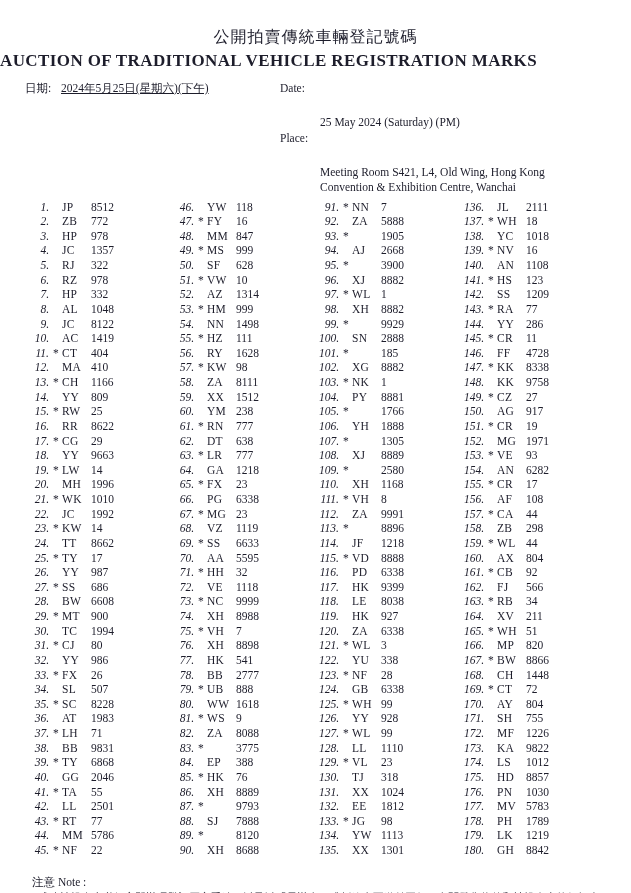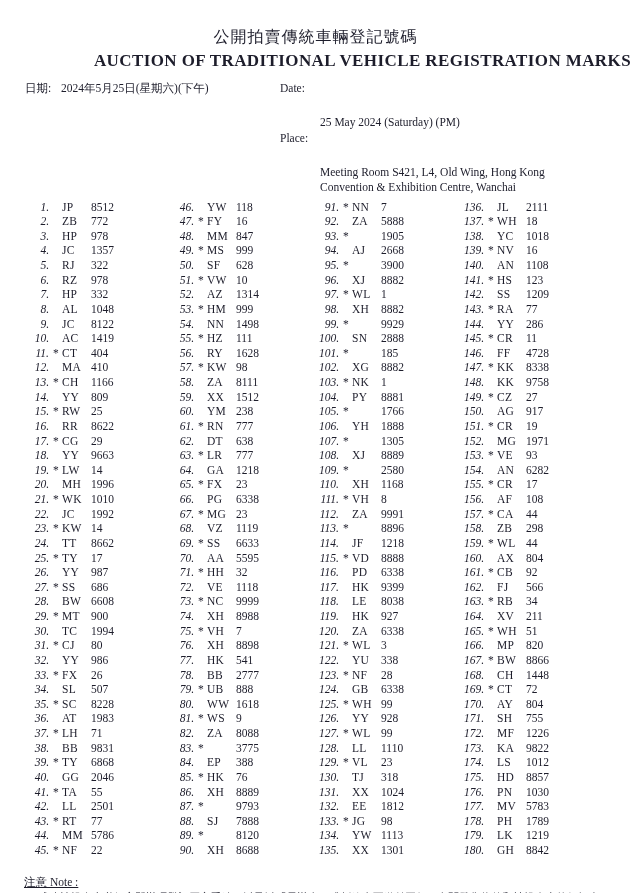--- a/index.html
+++ b/index.html
@@ -2,41 +2,41 @@
 <html><head>
 <meta charset="utf-8">
 <style>
   html,body{margin:0;padding:0;background:#fff;}
   .page{
     position:relative;width:631px;height:893px;background:#ffffff;
     font-family:"Liberation Serif","DejaVu Serif",serif;
     color:#1d1d2b;overflow:hidden;
   }
   .title-zh{padding-top:27px;text-align:center;font-size:16px;letter-spacing:1px;}
-  .title-en{margin-top:3px;text-align:right;font-size:17px;font-weight:bold;letter-spacing:.4px;}
+  .title-en{margin-top:3px;text-align:left;font-size:17px;font-weight:bold;letter-spacing:.4px;}
   .info{display:flex;margin:10px 0 0 25px;font-size:11.5px;line-height:15.5px;}
   .info-left{width:255px;}
   .info-right{width:330px;}
   .zh-row{display:flex;}
   .zh-lbl{width:36px;flex:none;}
-  .zh-val{flex:1;}
+  .zh-val{flex:1;text-decoration:underline;}
   .en-row{display:flex;}
   .en-lbl{width:40px;flex:none;}
   .en-val{flex:1;margin-top:34px;}
   .time-block{margin-top:11px;}
   .list{display:flex;margin:5px 0 0 25px;}
   .col{width:145px;flex:none;}
   .row{display:flex;height:14.64px;font-size:11.5px;align-items:baseline;}
   .no{width:24px;flex:none;text-align:right;font-style:italic;}
   .star{width:9px;flex:none;margin-left:4px;text-align:left;}
   .pfx{width:29px;flex:none;letter-spacing:.3px;}
   .dig{flex:1;}
   .nt-line{margin:13px 0 0 25px;font-size:11.5px;}
   .nt-en{margin-left:10px;}
-  .note-label{margin:16px 0 0 24px;font-size:11.5px;text-decoration:underline;}
+  .note-label{margin:16px 0 0 32px;font-size:11.5px;}
   .note-body{margin:1px 22px 0 38px;font-size:10.8px;line-height:13.6px;}
 </style>
 </head>
 <body>
 
 <div class="page">
 
   <div class="title-zh">公開拍賣傳統車輛登記號碼</div>
   <div class="title-en">AUCTION OF TRADITIONAL VEHICLE REGISTRATION MARKS</div>
 

